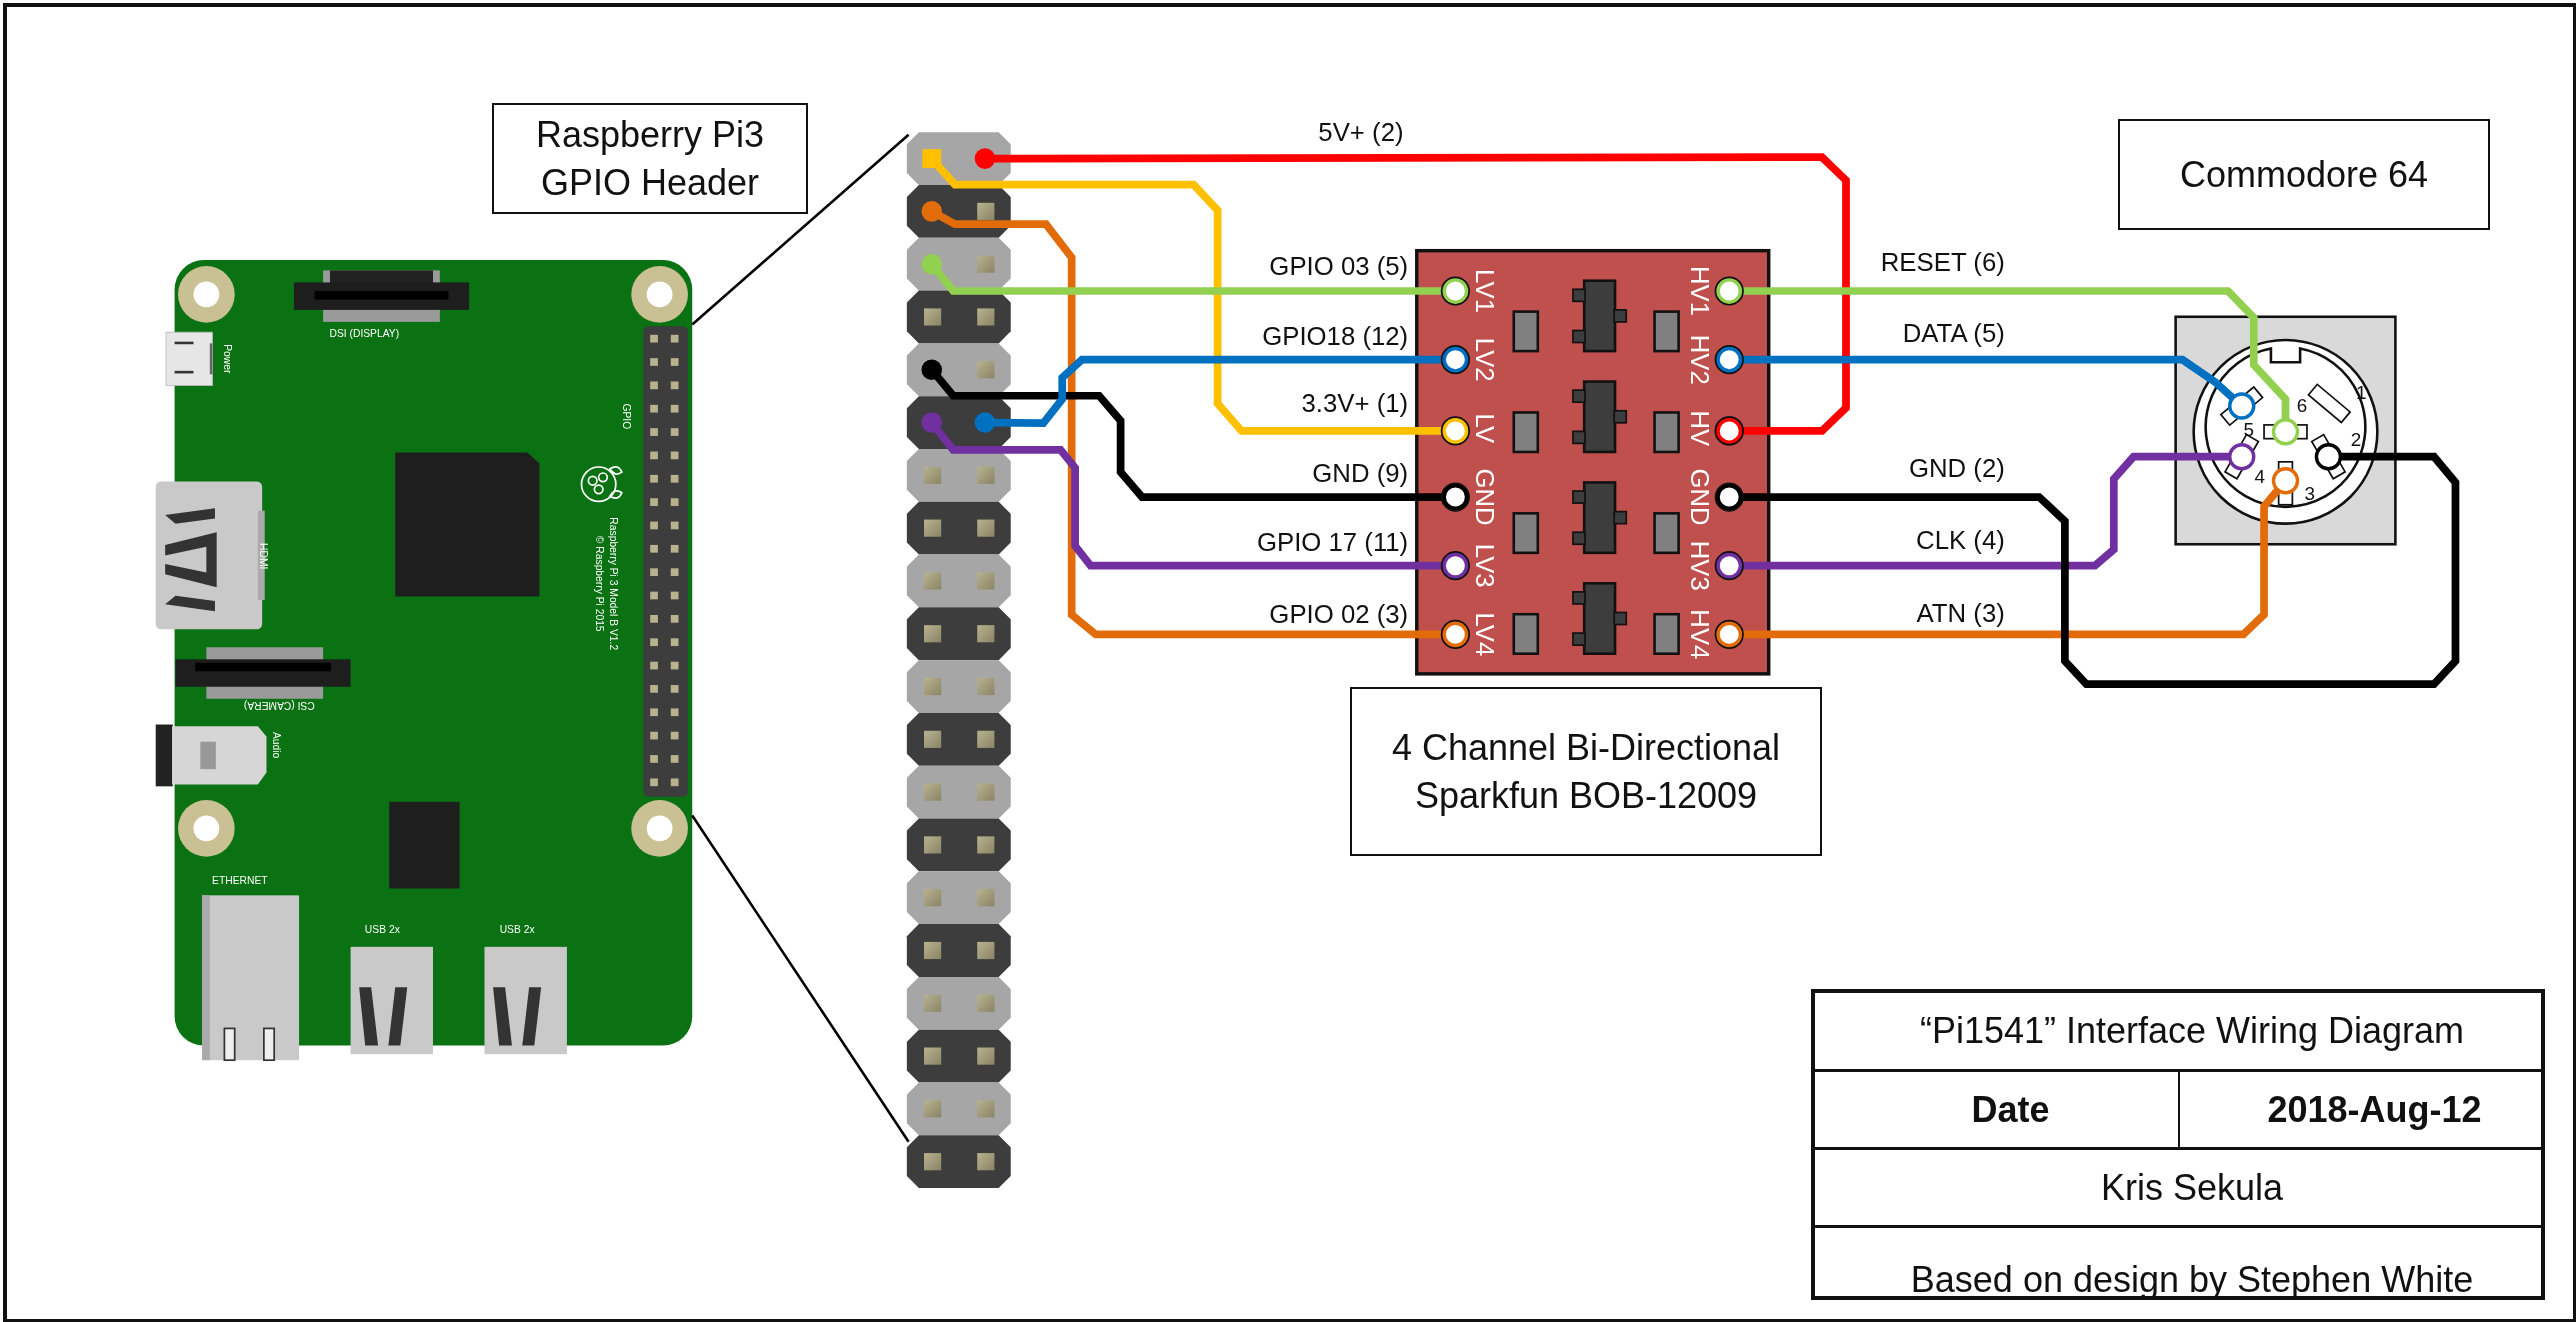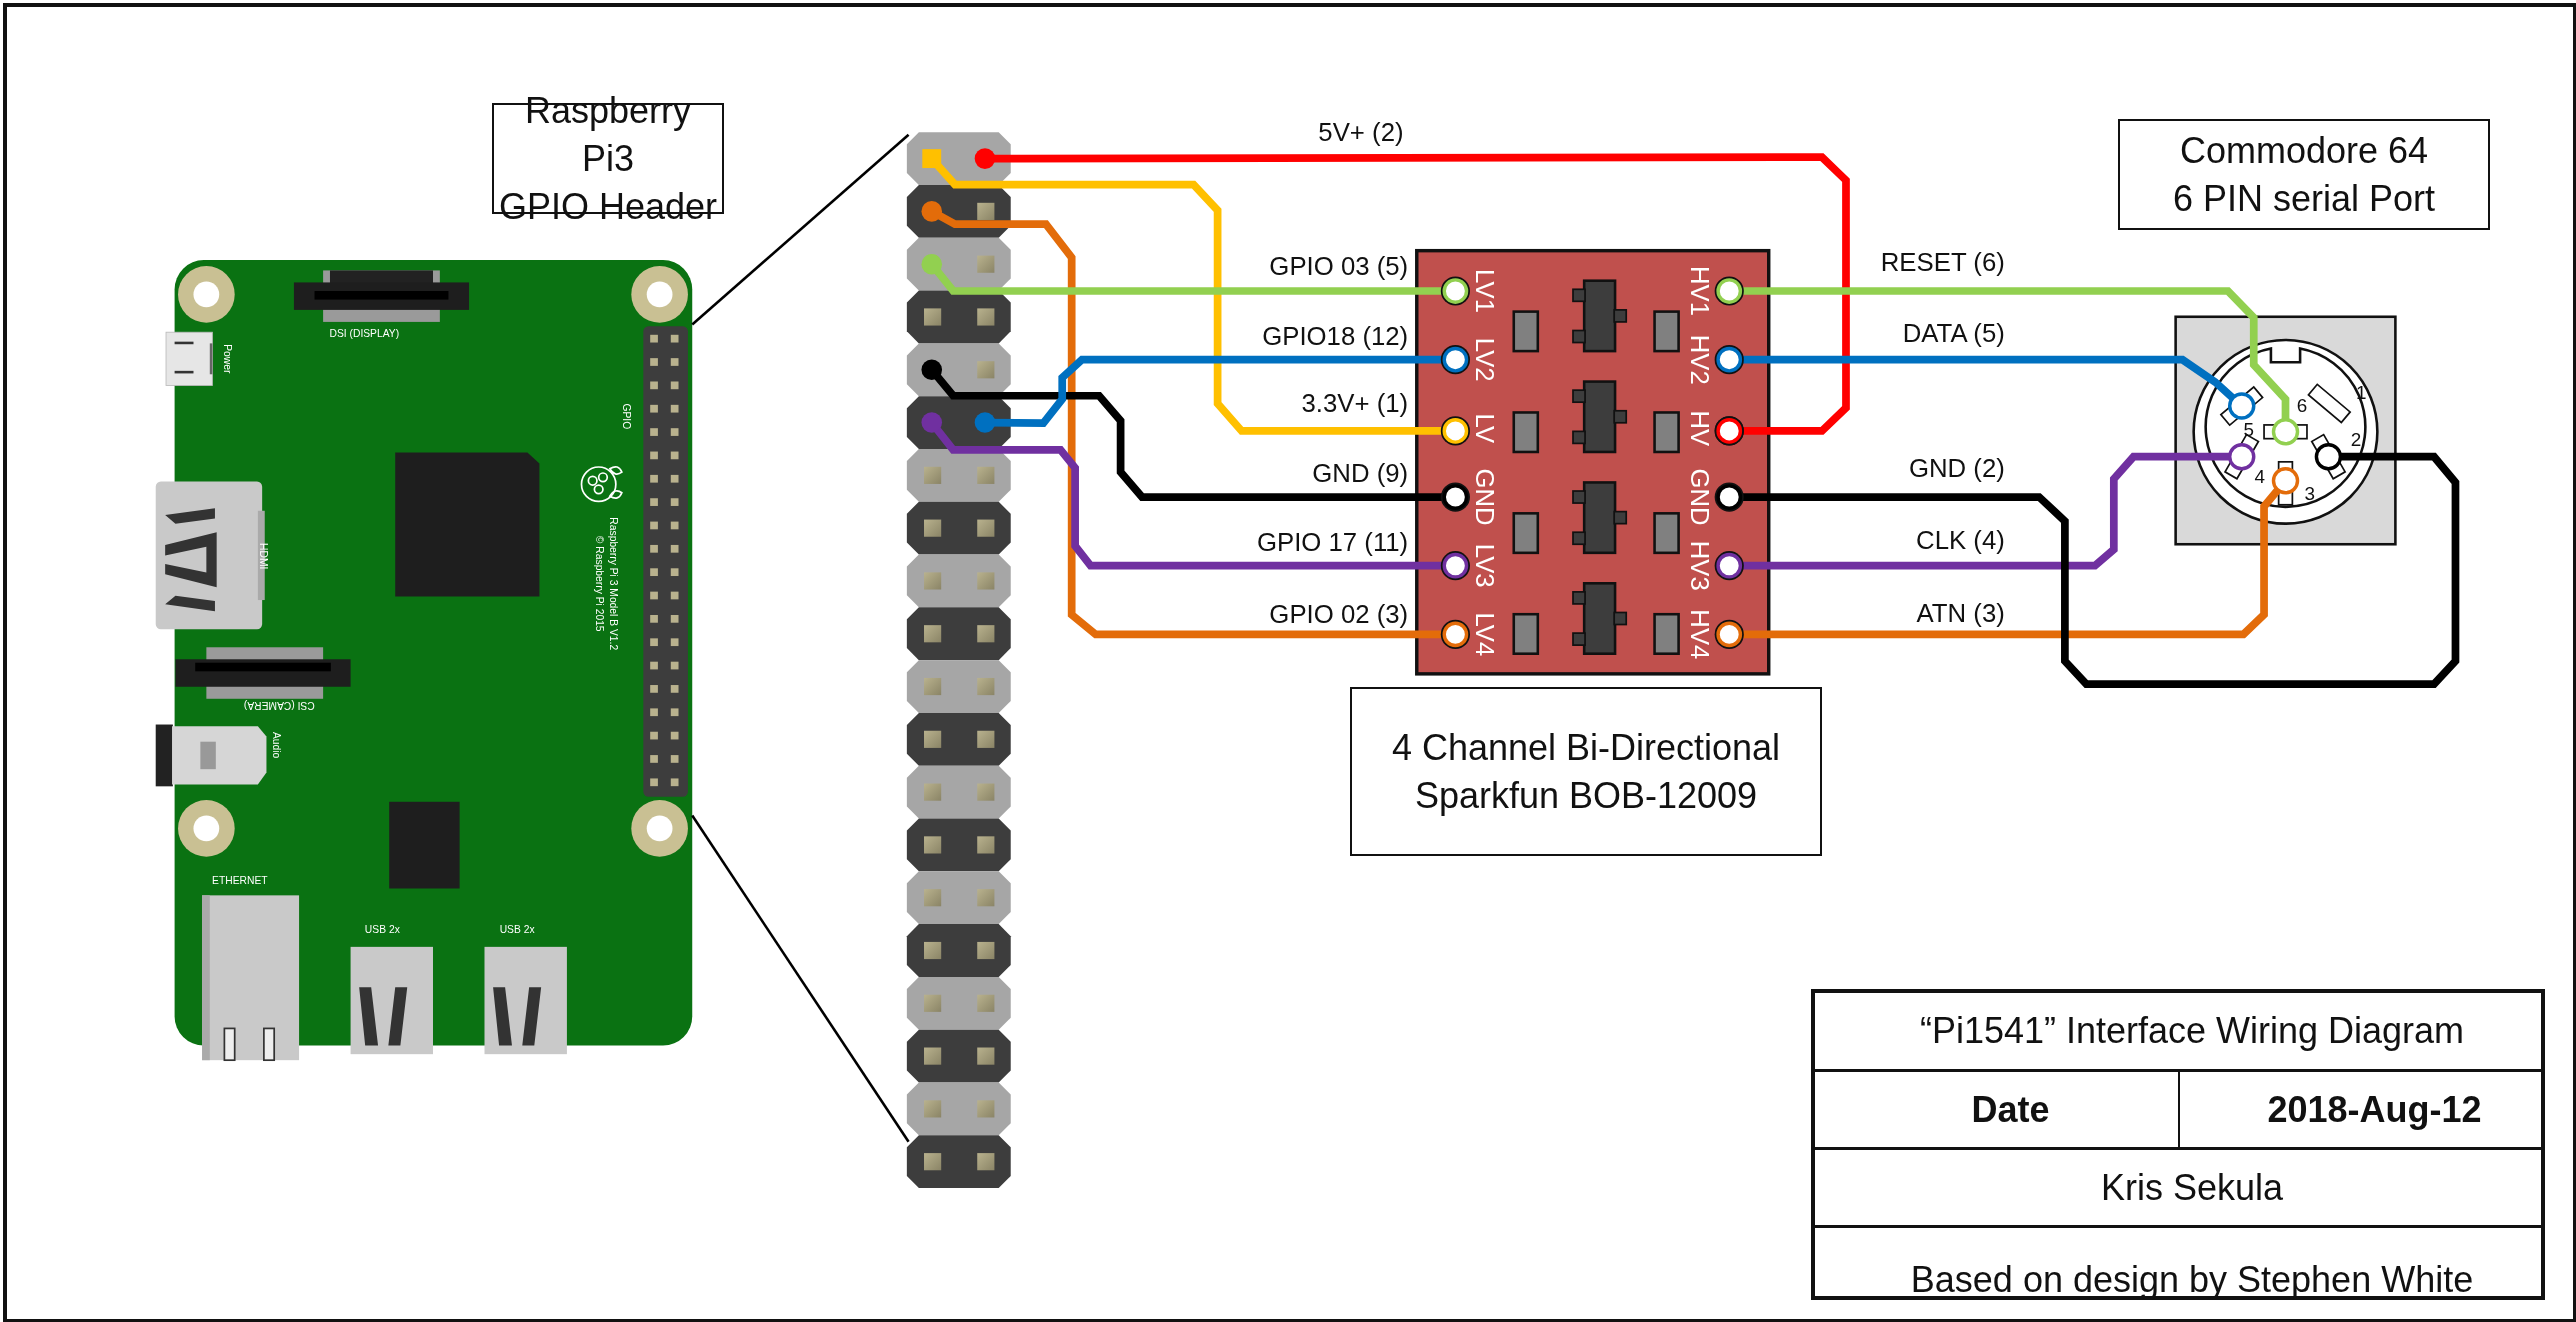--- a/index.html
+++ b/index.html
@@ -369,31 +369,30 @@
       <text x="1640" y="642" font-size="30" text-anchor="end" class="lbl">GPIO 17 (11)</text>
       <text x="1640" y="726" font-size="30" text-anchor="end" class="lbl">GPIO 02 (3)</text>
       <text x="2335" y="316" font-size="30" text-anchor="end" class="lbl">RESET (6)</text>
       <text x="2335" y="398" font-size="30" text-anchor="end" class="lbl">DATA (5)</text>
       <text x="2335" y="556" font-size="30" text-anchor="end" class="lbl">GND (2)</text>
       <text x="2335" y="640" font-size="30" text-anchor="end" class="lbl">CLK (4)</text>
       <text x="2335" y="724" font-size="30" text-anchor="end" class="lbl">ATN (3)</text>
     </g>
 </svg>
 
-<div class="boxlabel" style="left:492px; top:103px; width:232px; height:111px;">
+<div class="boxlabel" style="left:492px; top:103px; width:316px; height:111px;">
   <span>Raspberry Pi3</span>
   <span>GPIO Header</span>
 </div>
 <div class="boxlabel" style="left:1350px; top:687px; width:472px; height:169px;">
   <span>4 Channel Bi-Directional</span>
   <span>Sparkfun BOB-12009</span>
 </div>
 <div class="boxlabel" style="left:2118px; top:119px; width:372px; height:111px;">
   <span>Commodore 64</span>
-  <span>6 PIN serial Port</span>
 </div>
 
 <div id="title-block">
   <div class="row" style="top:0; height:76px;">
     <div class="cell">“Pi1541” Interface Wiring Diagram</div>
   </div>
   <div class="row" style="top:79px; height:75px;font-weight:bold;">
     <div class="cell left">Date</div>
     <div class="cell">2018-Aug-12</div>
   </div>

